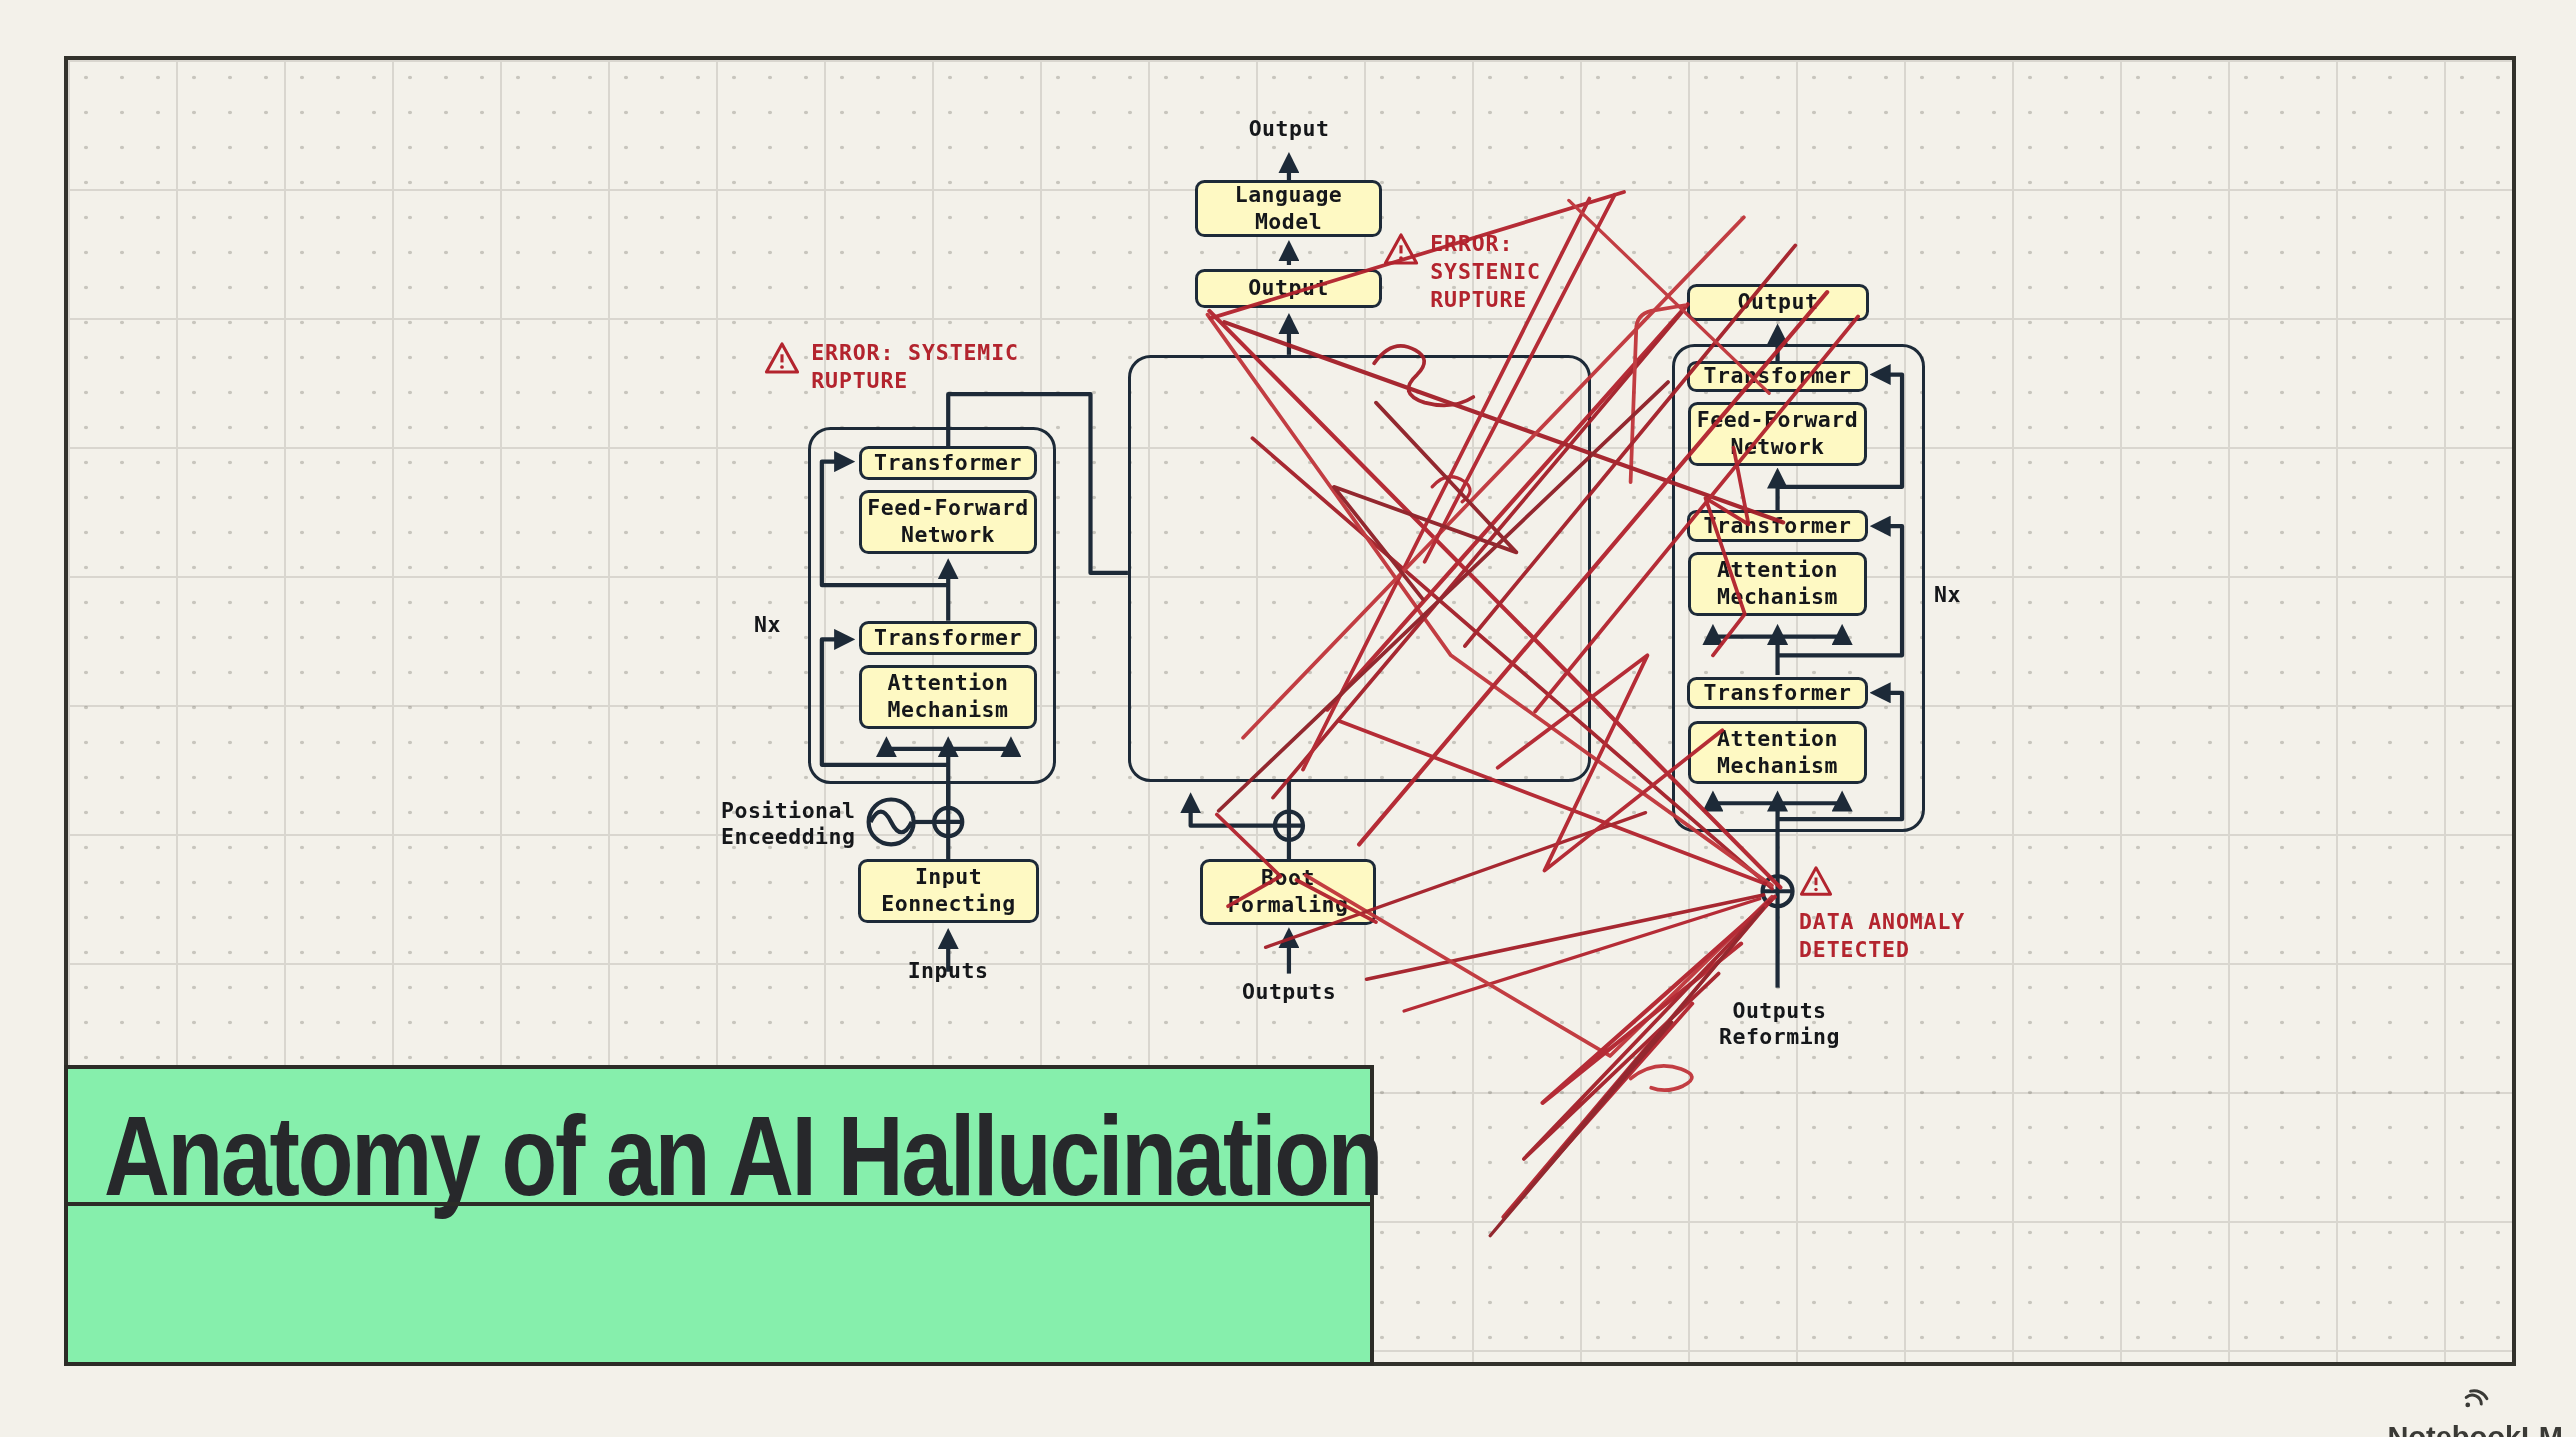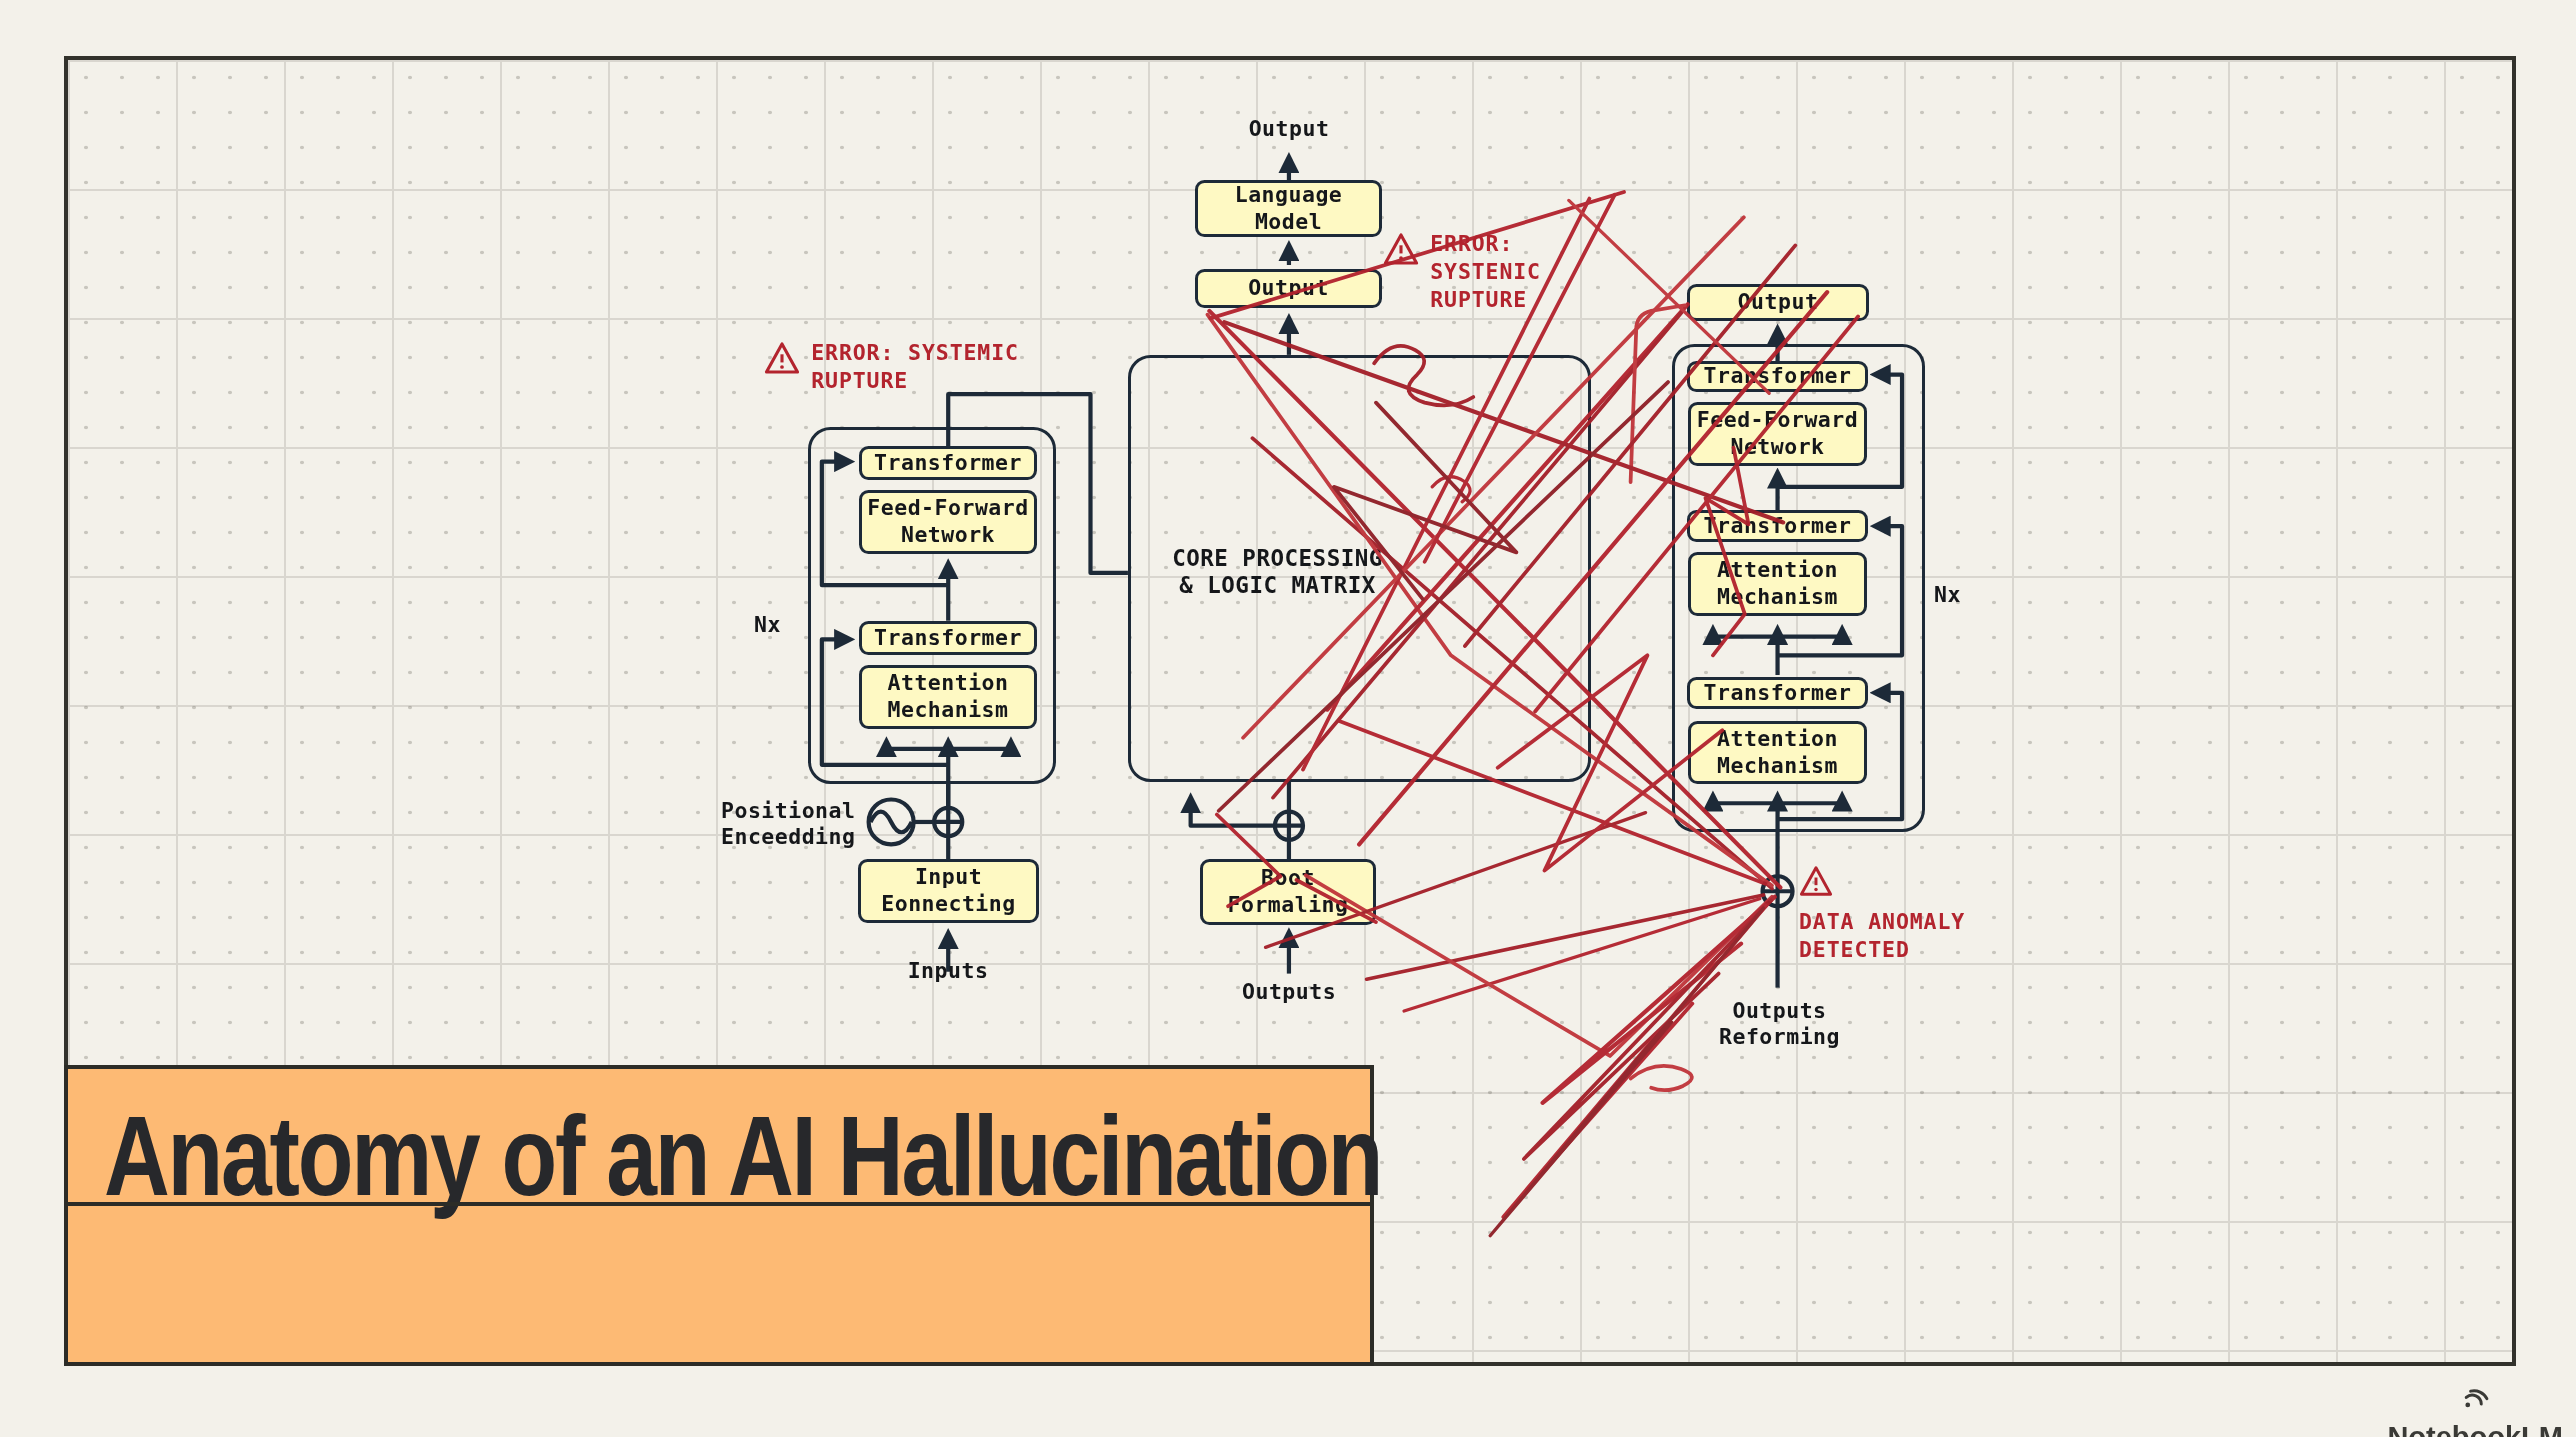--- a/index.html
+++ b/index.html
@@ -25,21 +25,21 @@
   .container-box{position:absolute;box-sizing:border-box;border:3.7px solid #1d2a38;
     border-radius:22.5px;background:transparent;}
   .tlabel{position:absolute;font-size:21.5px;line-height:1.22;color:#15171a;white-space:pre-line;
     letter-spacing:0.5px;font-weight:bold;}
   .tlabel.center{text-align:center;}
   .redlabel{position:absolute;display:flex;gap:11.2px;align-items:flex-start;color:#b3242e;}
   .redlabel .txt{font-size:21.5px;font-weight:bold;line-height:1.3;white-space:pre-line;letter-spacing:0.9px;}
   .warn{flex:0 0 auto;margin-top:1.9px;}
   
   .title-block{position:absolute;left:64px;top:1065px;width:1310px;height:301px;
-    box-sizing:border-box;border:4.7px solid #2c2c27;background:#fdba74;z-index:5;}
+    box-sizing:border-box;border:4.7px solid #2c2c27;background:#86efac;z-index:5;}
   .title-text{position:absolute;left:36px;top:20.6px;font-family:"Liberation Sans",sans-serif;
     font-weight:700;font-size:114px;letter-spacing:-2.8px;color:#27282b;
     transform:scaleX(0.80);transform-origin:left center;white-space:nowrap;}
   .title-divider{position:absolute;left:0;top:133px;width:100%;height:3.7px;background:#2c2c27;}
   .subtitle-text{position:absolute;left:34px;top:163px;font-size:51px;line-height:1.30;
     color:#2b2b29;white-space:pre-line;letter-spacing:0px;}
   
   .brand{position:absolute;right:13px;top:1383px;display:flex;align-items:center;gap:8.4px;z-index:5;
     font-family:"Liberation Sans",sans-serif;font-weight:600;font-size:29px;color:#3a3a36;flex-direction:column;}
 </style>
@@ -133,22 +133,20 @@
   <div class="box node" style="left:1687px;top:510px;width:181px;height:32px;">Transformer</div>
   <div class="box node" style="left:1688px;top:552px;width:179px;height:64px;">Attention
 Mechanism</div>
   <div class="box node" style="left:1687px;top:677px;width:181px;height:32px;">Transformer</div>
   <div class="box node" style="left:1688px;top:721px;width:179px;height:63px;">Attention
 Mechanism</div>
 
   <div class="tlabel center node" style="left:1242px;top:116px;width:94px;">Output</div>
   <div class="tlabel node" style="left:754px;top:612px;">Nx</div>
   <div class="tlabel node" style="left:1934px;top:582px;">Nx</div>
-  <div class="tlabel center node" style="left:1137px;top:545px;width:281px;font-size:22.5px;">CORE PROCESSING
-&amp; LOGIC MATRIX</div>
   <div class="tlabel node" style="left:721px;top:798px;">Positional
 Enceedding</div>
   <div class="tlabel center node" style="left:901px;top:958px;width:94px;">Inputs</div>
   <div class="tlabel center node" style="left:1242px;top:979px;width:94px;">Outputs</div>
   <div class="tlabel center node" style="left:1686px;top:998px;width:187px;">Outputs
 Reforming</div>
 
   <div class="redlabel node" style="left:764px;top:339px;">
     <svg class="warn" width="36" height="34" viewBox="0 0 24 23">
       <path d="M12 2 L22.5 21 H1.5 Z" fill="none" stroke="#b3242e" stroke-width="2.1" stroke-linejoin="round"></path>

